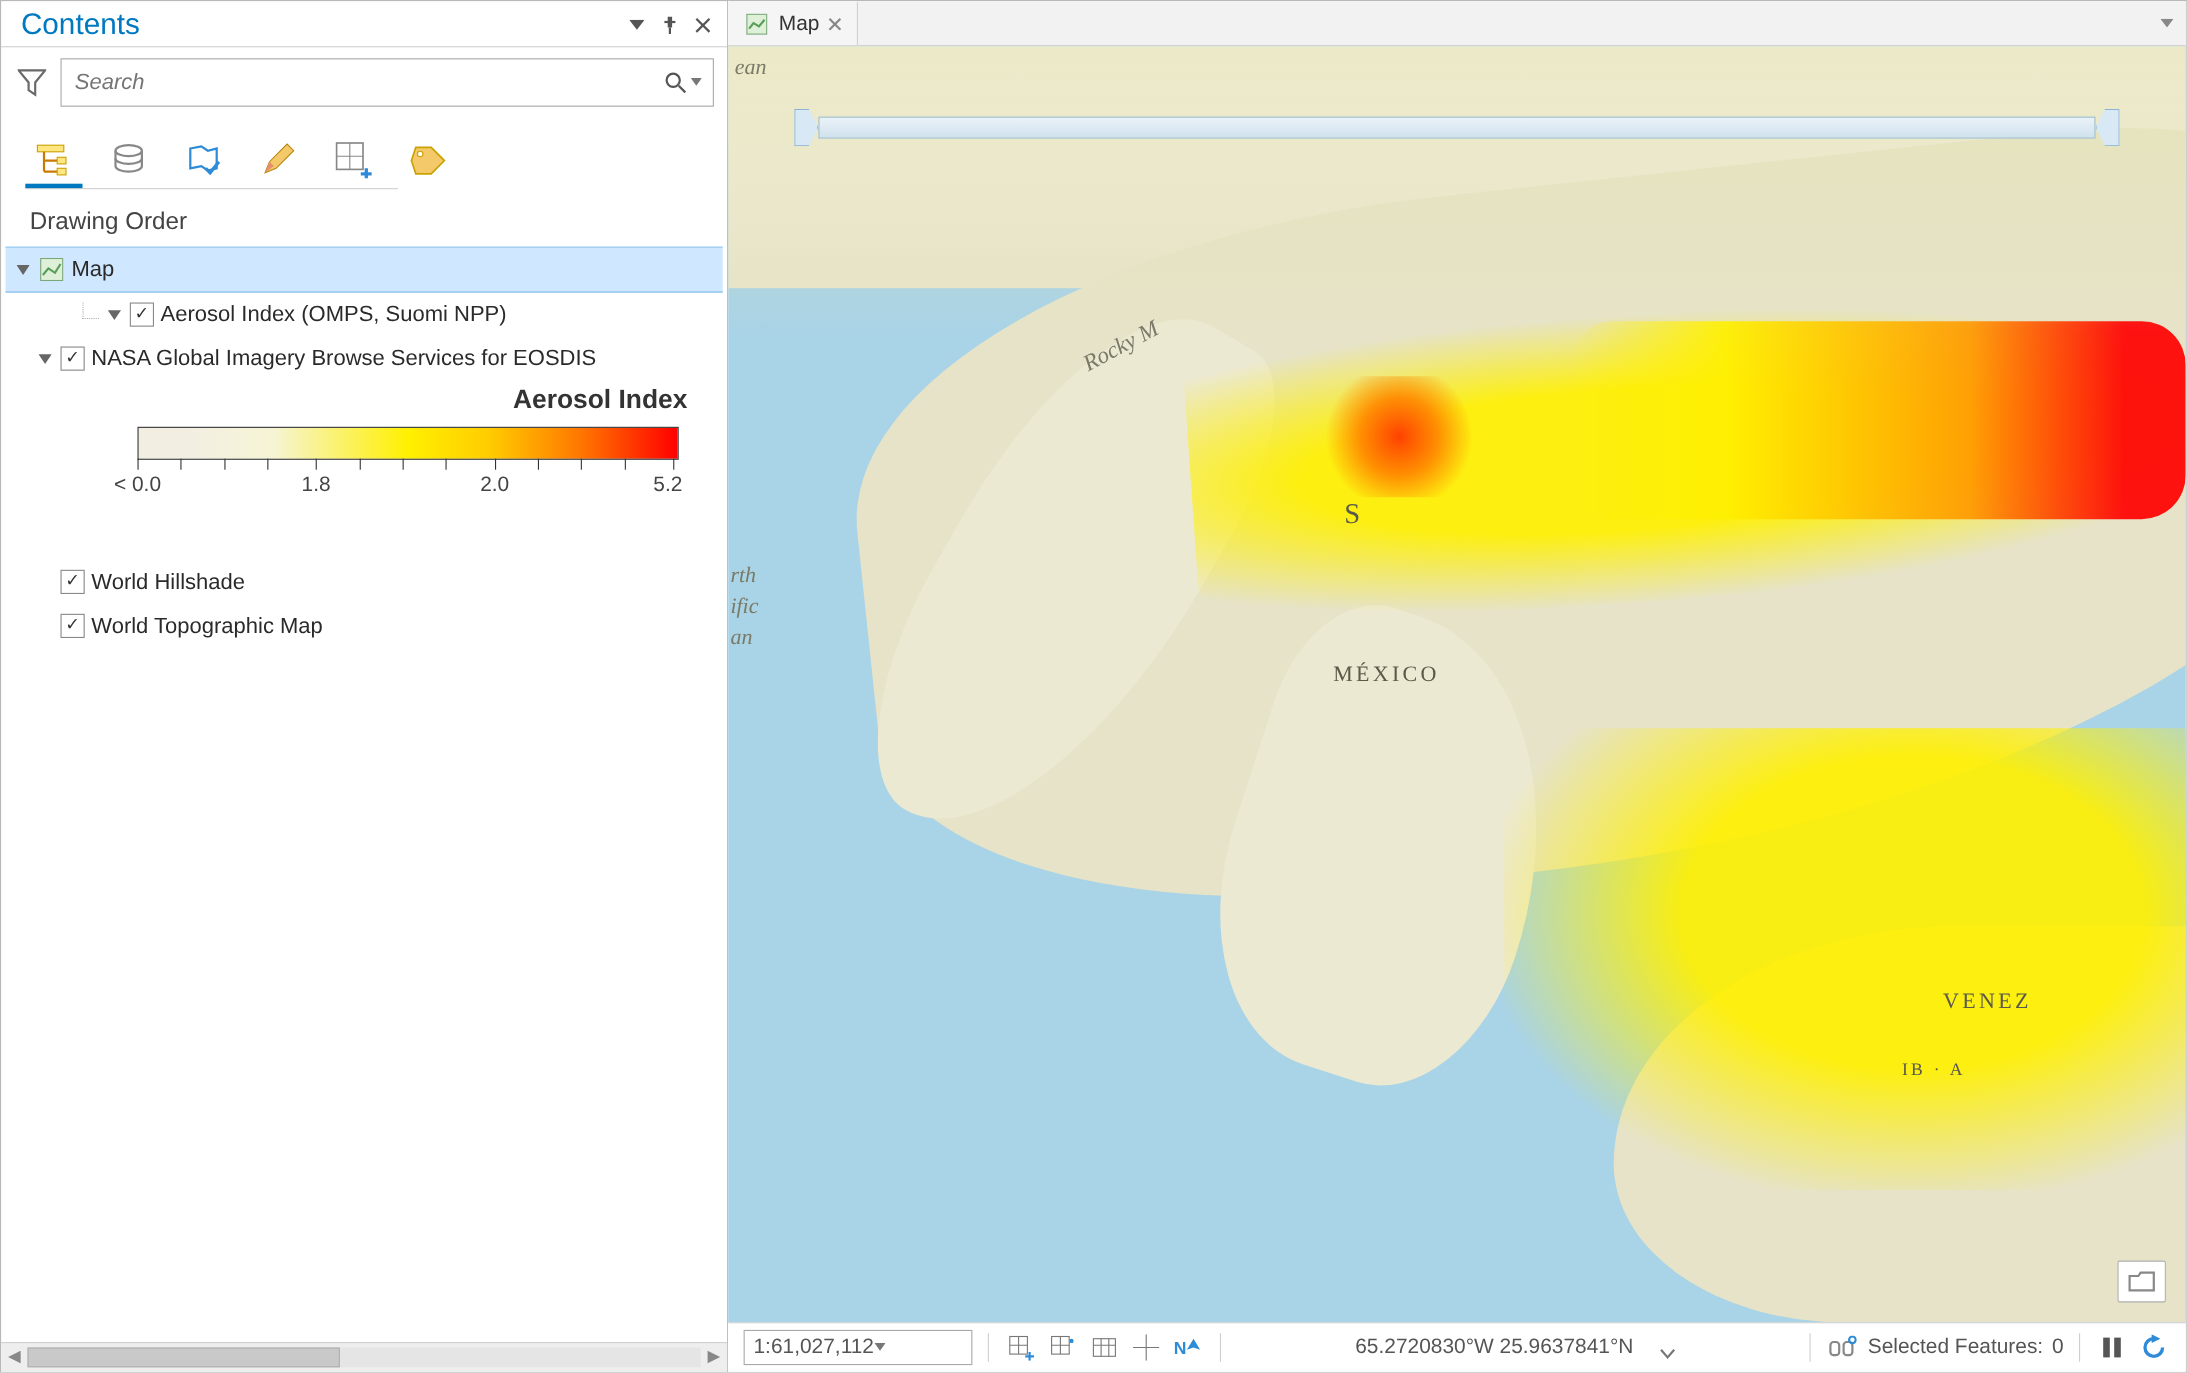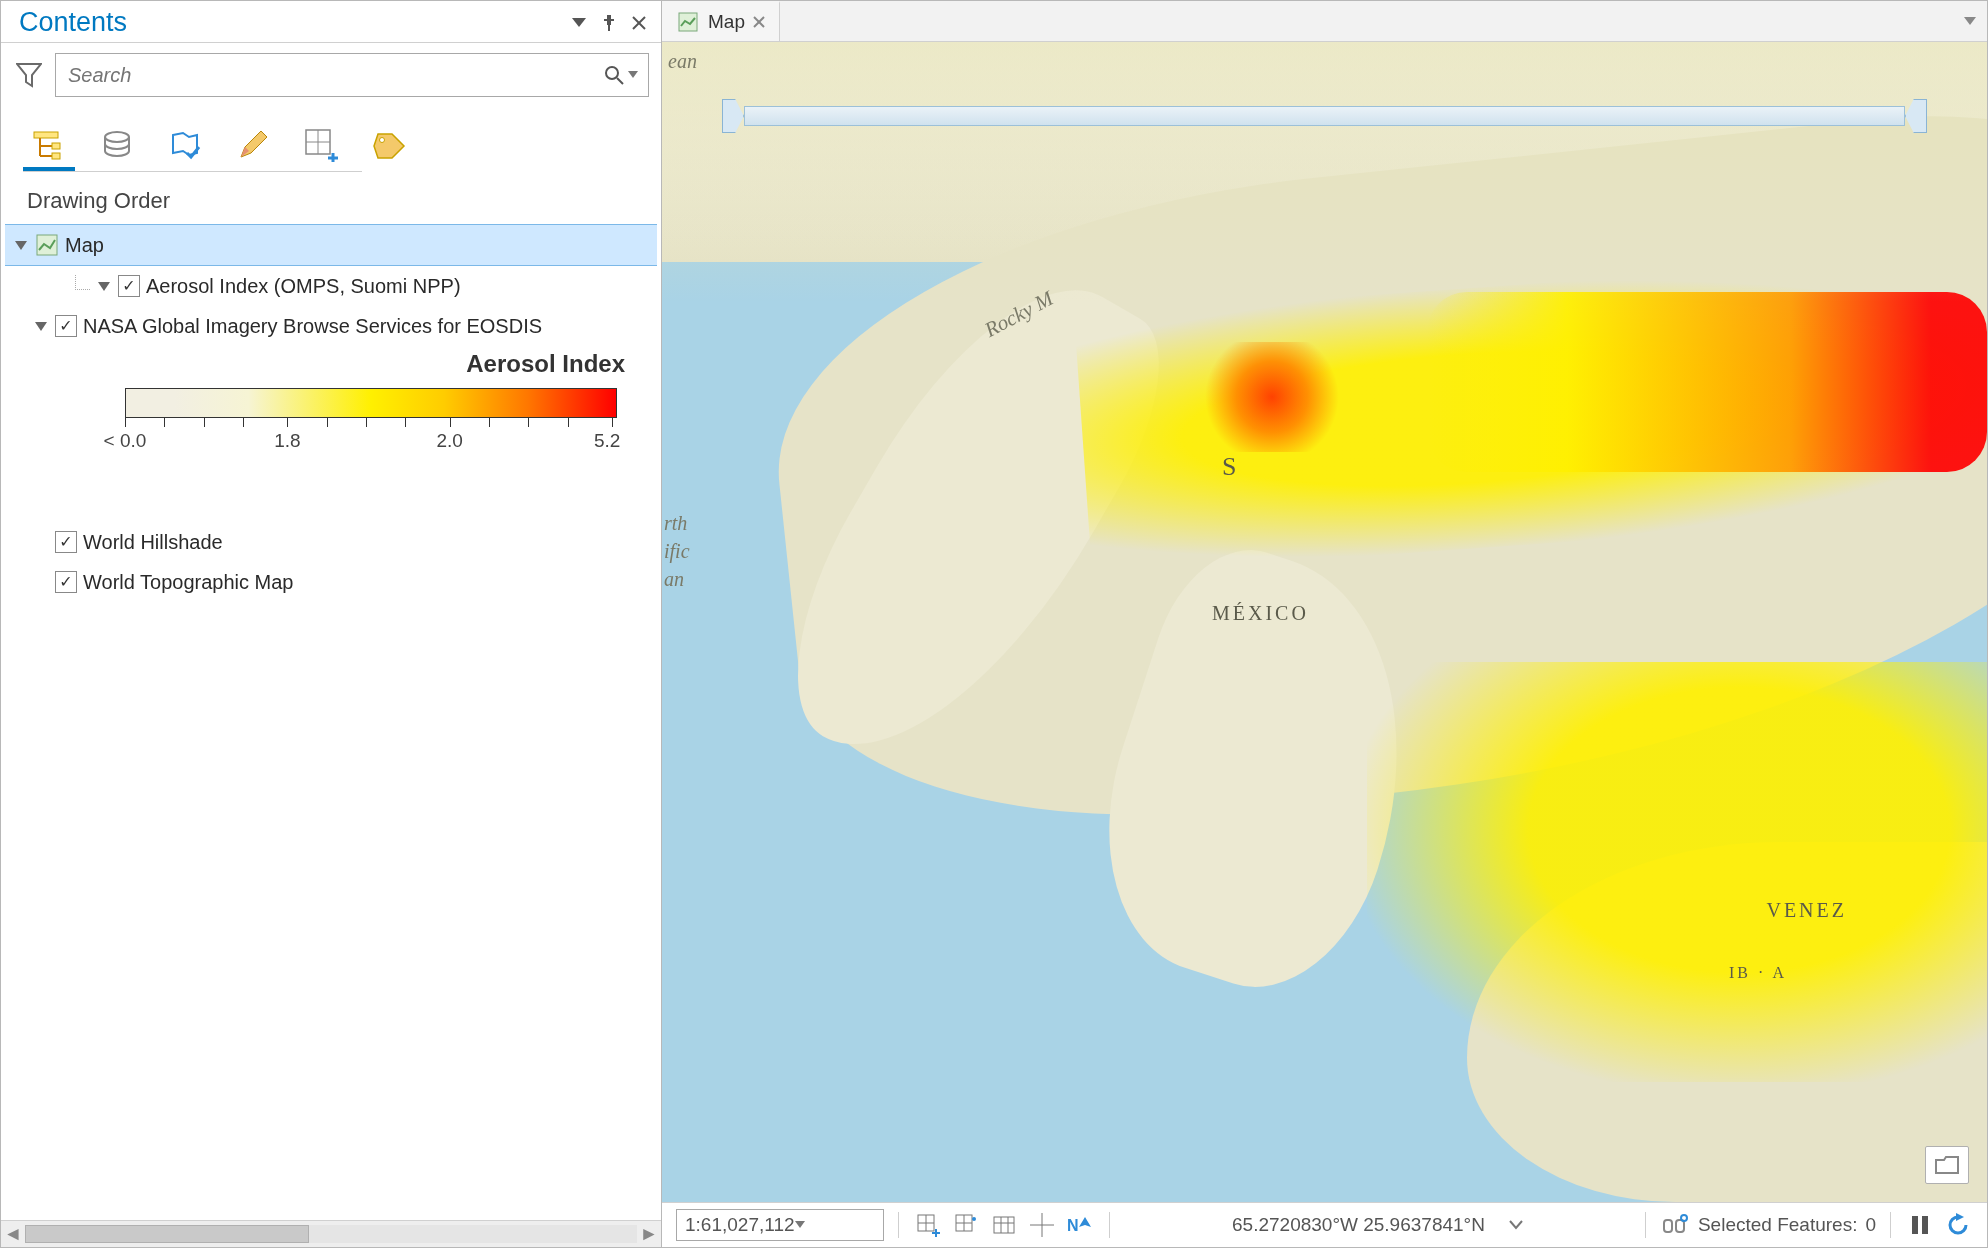--- a/index.html
+++ b/index.html
@@ -40,21 +40,21 @@
   .tree-row.selected{background:var(--sel-blue);border:1px solid var(--sel-border);border-left:none;border-right:none}
   .expander{width:16px;height:16px;display:inline-flex;align-items:center;justify-content:center;color:#666;cursor:pointer}
   .chk{width:20px;height:20px;border:1px solid #888;display:inline-flex;align-items:center;justify-content:center;background:#fff;cursor:pointer}
   .chk.checked::after{content:"✓";font-size:16px;color:#333;line-height:1}
   .layer-icon{width:24px;height:24px;display:inline-flex;align-items:center;justify-content:center}
   .tree-label{font-size:20px;color:#2a2a2a}
   .indent-1{padding-left:28px}
   .indent-2{padding-left:70px}
   .indent-3{padding-left:50px}
   
-  .legend-block{margin:4px 20px 42px 60px}
+  .legend-block{margin:4px 20px 29px 60px}
   .legend-title{text-align:right;font-weight:700;font-size:24px;padding-right:12px;margin-bottom:10px}
   .legend-bar{height:28px;border:1px solid #333;background:linear-gradient(to right,#f2efe2 0%,#f2efe2 10%,#f6f4d4 25%,#fff000 50%,#ffcc00 65%,#ff7700 82%,#ff0000 100%);position:relative}
   .legend-ticks{position:relative;height:12px}
   .legend-ticks span{position:absolute;top:-1px;width:1px;height:10px;background:#333}
   .legend-labels{position:relative;height:24px;font-size:19px;color:#444}
   .legend-labels span{position:absolute;transform:translateX(-50%)}
   
   .hscroll{height:26px;background:#eee;display:flex;align-items:center;border-top:1px solid var(--border-light)}
   .hs-btn{width:24px;height:100%;display:flex;align-items:center;justify-content:center;color:#888}
   .hs-track{flex:1;height:18px;background:#e5e5e5;position:relative}
@@ -75,21 +75,21 @@
   .time-slider{position:absolute;top:60px;left:60px;right:60px;height:28px;display:flex;align-items:center}
   .ts-handle{width:20px;height:32px;background:#d8e8f4;border:1px solid #8ab4d4;clip-path:polygon(40% 0,100% 0,100% 100%,40% 100%,0 50%)}
   .ts-handle.left{transform:scaleX(-1)}
   .ts-track{flex:1;height:18px;background:linear-gradient(#eaf2f7,#d0e2ee);border:1px solid #9cc0d8}
   .basemap-btn{position:absolute;right:18px;bottom:18px;width:42px;height:36px;background:#fff;border:1px solid #b0b0b0;border-radius:2px;display:flex;align-items:center;justify-content:center;color:#777}
   
   .status-bar{height:44px;background:#fff;border-top:1px solid var(--border-light);display:flex;align-items:center;padding:0 14px;gap:8px;font-size:19px;color:#555}
   .scale-box{width:190px;height:30px;border:1px solid #a8a8a8;display:flex;align-items:center;padding:0 8px;justify-content:flex-start}
   .sb-sep{width:1px;height:26px;background:#cfcfcf;margin:0 6px}
   .sb-btn{width:30px;height:30px;display:flex;align-items:center;justify-content:center;color:#6a6a6a;cursor:pointer}
-  .sb-flex{flex:1;text-align:center;display:flex;align-items:center;justify-content:center;gap:24px}
+  .sb-flex{flex:1;text-align:center;display:flex;align-items:flex-end;justify-content:center;gap:24px}
   svg{display:block}
 </style>
 </head>
 <body>
 
 <div class="app">
 
   <div class="contents-pane">
     <div class="contents-header">
       <div class="contents-title">Contents</div>

